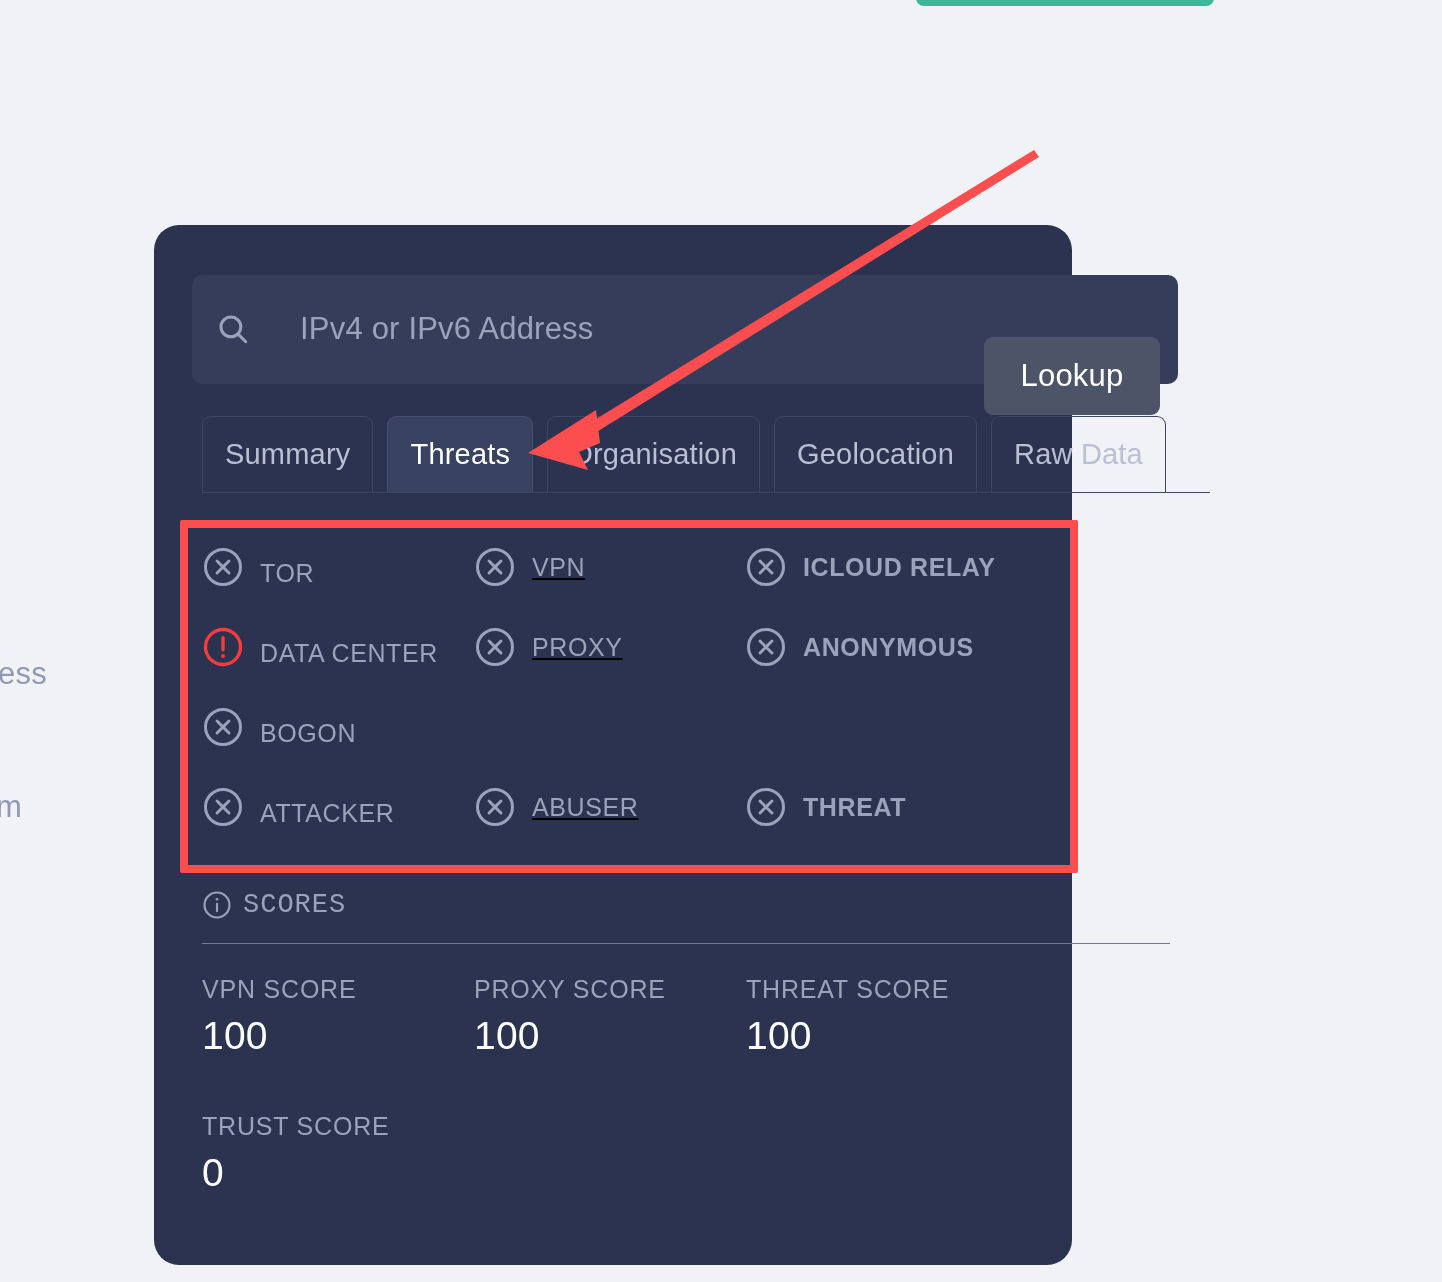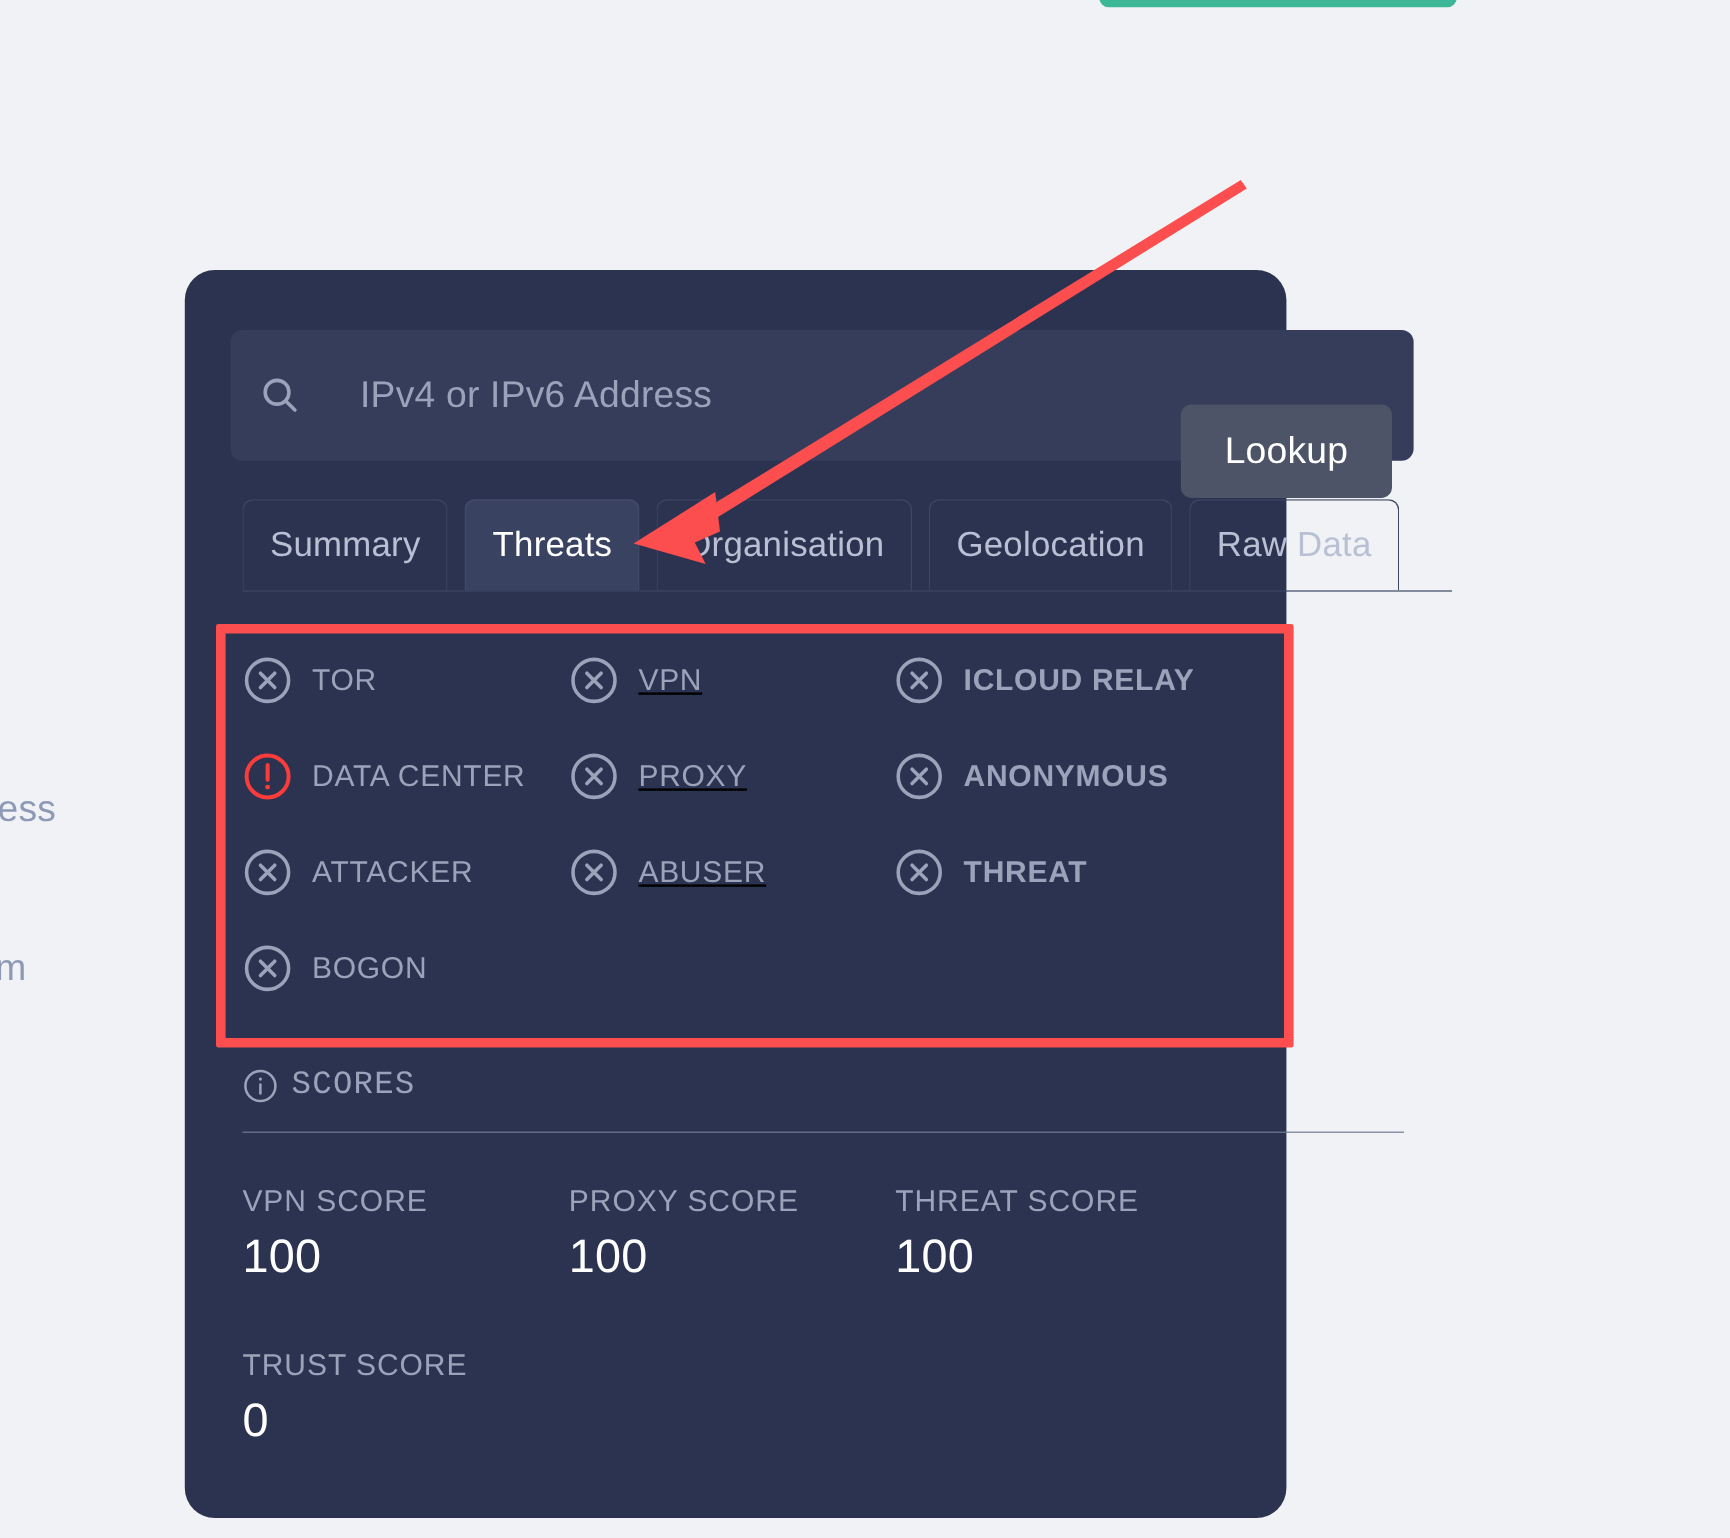--- a/index.html
+++ b/index.html
@@ -141,21 +141,21 @@
   .flag-row {
     display: flex;
     height: 80px;
     align-items: center;
   }
   .flag {
     display: flex;
     align-items: center;
     gap: 16px;
   }
-  .flag.c1 { width: 272px; }
+  .flag.c1 { width: 272px; align-items: flex-end; }
   .flag.c2 { width: 271px; text-decoration: underline; }
   .flag.c3 { width: 280px; font-weight: bold; }
   .flag-icon { width: 42px; height: 42px; flex: 0 0 42px; }
   .flag-label {
     font-size: 25px;
     color: #9aa3ba;
     letter-spacing: 0.6px;
     white-space: nowrap;
   }
 
@@ -204,21 +204,21 @@
     width: 968px;
     height: 1px;
     background: #707a94;
   }
   .score-grid {
     position: absolute;
     left: 48px;
     top: 750px;
     width: 968px;
   }
-  .score-row { display: flex; margin-top: 12px; }
+  .score-row { display: flex; }
   .score-cell { width: 272px; }
   .score-label {
     font-size: 25px;
     color: #9aa3ba;
     letter-spacing: 0.8px;
     white-space: nowrap;
   }
   .score-value {
     margin-top: 10px;
     font-size: 39px;
@@ -329,54 +329,54 @@
 
       <div class="flag-row">
         <div class="flag c1">
           <span class="flag-icon">
             <svg viewBox="0 0 24 24" width="42" height="42" fill="none" stroke="#9aa3ba" stroke-width="1.7" stroke-linecap="round">
               <circle cx="12" cy="12" r="10"></circle>
               <line x1="8.6" y1="8.6" x2="15.4" y2="15.4"></line>
               <line x1="15.4" y1="8.6" x2="8.6" y2="15.4"></line>
             </svg>
           </span>
-          <span class="flag-label">ATTACKER</span>
-        </div>
-        <div class="flag c2">
-          <span class="flag-icon">
-            <svg viewBox="0 0 24 24" width="42" height="42" fill="none" stroke="#9aa3ba" stroke-width="1.7" stroke-linecap="round">
-              <circle cx="12" cy="12" r="10"></circle>
-              <line x1="8.6" y1="8.6" x2="15.4" y2="15.4"></line>
-              <line x1="15.4" y1="8.6" x2="8.6" y2="15.4"></line>
-            </svg>
-          </span>
-          <span class="flag-label">ABUSER</span>
-        </div>
-        <div class="flag c3">
-          <span class="flag-icon">
-            <svg viewBox="0 0 24 24" width="42" height="42" fill="none" stroke="#9aa3ba" stroke-width="1.7" stroke-linecap="round">
-              <circle cx="12" cy="12" r="10"></circle>
-              <line x1="8.6" y1="8.6" x2="15.4" y2="15.4"></line>
-              <line x1="15.4" y1="8.6" x2="8.6" y2="15.4"></line>
-            </svg>
-          </span>
-          <span class="flag-label">THREAT</span>
+          <span class="flag-label">BOGON</span>
         </div>
       </div>
 
       <div class="flag-row">
         <div class="flag c1">
           <span class="flag-icon">
             <svg viewBox="0 0 24 24" width="42" height="42" fill="none" stroke="#9aa3ba" stroke-width="1.7" stroke-linecap="round">
               <circle cx="12" cy="12" r="10"></circle>
               <line x1="8.6" y1="8.6" x2="15.4" y2="15.4"></line>
               <line x1="15.4" y1="8.6" x2="8.6" y2="15.4"></line>
             </svg>
           </span>
-          <span class="flag-label">BOGON</span>
+          <span class="flag-label">ATTACKER</span>
+        </div>
+        <div class="flag c2">
+          <span class="flag-icon">
+            <svg viewBox="0 0 24 24" width="42" height="42" fill="none" stroke="#9aa3ba" stroke-width="1.7" stroke-linecap="round">
+              <circle cx="12" cy="12" r="10"></circle>
+              <line x1="8.6" y1="8.6" x2="15.4" y2="15.4"></line>
+              <line x1="15.4" y1="8.6" x2="8.6" y2="15.4"></line>
+            </svg>
+          </span>
+          <span class="flag-label">ABUSER</span>
+        </div>
+        <div class="flag c3">
+          <span class="flag-icon">
+            <svg viewBox="0 0 24 24" width="42" height="42" fill="none" stroke="#9aa3ba" stroke-width="1.7" stroke-linecap="round">
+              <circle cx="12" cy="12" r="10"></circle>
+              <line x1="8.6" y1="8.6" x2="15.4" y2="15.4"></line>
+              <line x1="15.4" y1="8.6" x2="8.6" y2="15.4"></line>
+            </svg>
+          </span>
+          <span class="flag-label">THREAT</span>
         </div>
       </div>
 
     </div>
 
     <div class="scores-head">
       <span class="info-icon">
         <svg viewBox="0 0 24 24" width="30" height="30" fill="none" stroke="#9aa3ba" stroke-width="1.7" stroke-linecap="round">
           <circle cx="12" cy="12" r="10"></circle>
           <line x1="12" y1="11" x2="12" y2="17"></line>

